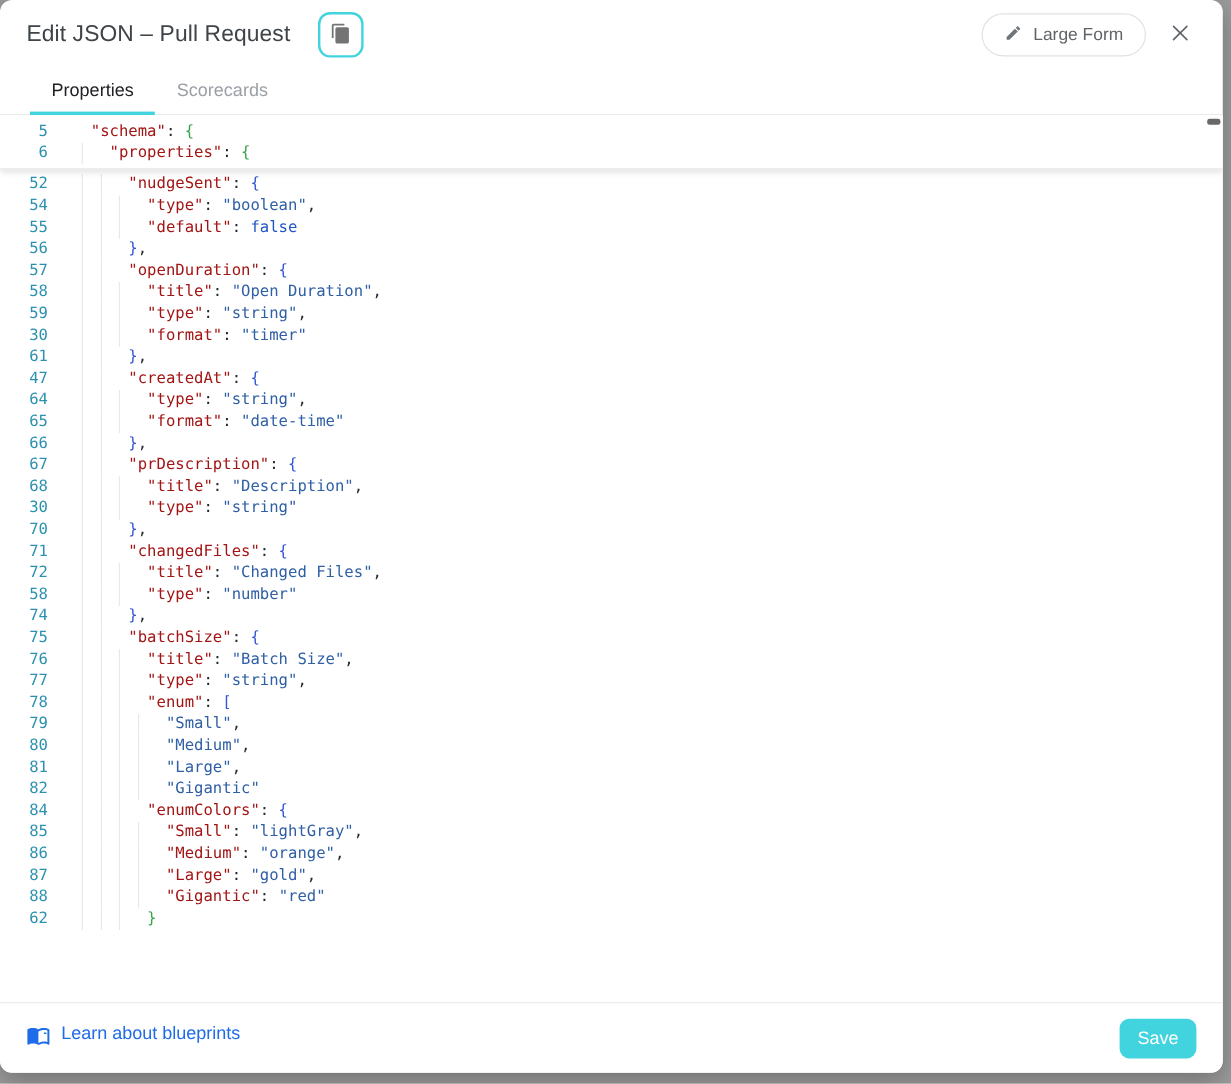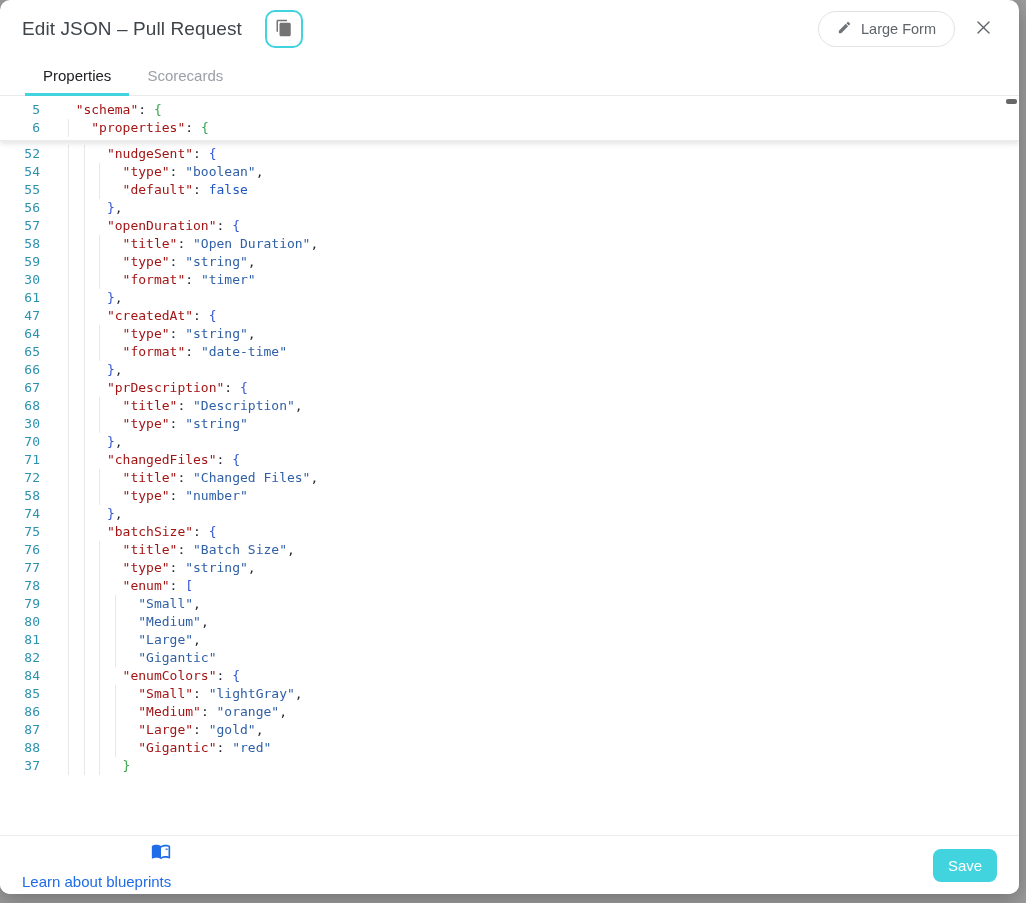--- a/index.html
+++ b/index.html
@@ -91,22 +91,22 @@
     position:absolute; right:2px; top:3px; z-index:3;
     width:11px; height:5px; border-radius:2px; background:#686868;
     cursor:pointer;
   }
   
   .ftr {
     flex:none; height:59px; border-top:1px solid #ececec;
     display:flex; align-items:center; padding:0 22px; background:#fff;
   }
   .learn-link {
-    display:flex; align-items:flex-end; gap:9px;
-    color: var(--link); font-size:15px; text-decoration:none; cursor:pointer;flex-direction:column;
+    display:flex; align-items:flex-start; gap:9px;
+    color: var(--link); font-size:15px; text-decoration:none; cursor:pointer;
   }
   .save-btn {
     margin-left:auto; width:64px; height:33px;
     background: var(--accent); color:#fff; border:none; border-radius:8px;
     font-size:15px; font-family:inherit; cursor:pointer;
   }
 </style>
 </head>
 <body>
 
@@ -178,21 +178,21 @@
         <div class="cm-line"><span class="ln">78</span><span class="code" style="padding-left: 62.6px;"><span class="guide" style="left: 8px;"></span><span class="guide" style="left: 23.65px;"></span><span class="guide" style="left: 39.3px;"></span><span class="tok-key">"enum"</span><span class="tok-pun">: </span><span class="tok-brk">[</span></span></div>
         <div class="cm-line"><span class="ln">79</span><span class="code" style="padding-left: 78.25px;"><span class="guide" style="left: 8px;"></span><span class="guide" style="left: 23.65px;"></span><span class="guide" style="left: 39.3px;"></span><span class="guide" style="left: 54.95px;"></span><span class="tok-str">"Small"</span><span class="tok-pun">,</span></span></div>
         <div class="cm-line"><span class="ln">80</span><span class="code" style="padding-left: 78.25px;"><span class="guide" style="left: 8px;"></span><span class="guide" style="left: 23.65px;"></span><span class="guide" style="left: 39.3px;"></span><span class="guide" style="left: 54.95px;"></span><span class="tok-str">"Medium"</span><span class="tok-pun">,</span></span></div>
         <div class="cm-line"><span class="ln">81</span><span class="code" style="padding-left: 78.25px;"><span class="guide" style="left: 8px;"></span><span class="guide" style="left: 23.65px;"></span><span class="guide" style="left: 39.3px;"></span><span class="guide" style="left: 54.95px;"></span><span class="tok-str">"Large"</span><span class="tok-pun">,</span></span></div>
         <div class="cm-line"><span class="ln">82</span><span class="code" style="padding-left: 78.25px;"><span class="guide" style="left: 8px;"></span><span class="guide" style="left: 23.65px;"></span><span class="guide" style="left: 39.3px;"></span><span class="guide" style="left: 54.95px;"></span><span class="tok-str">"Gigantic"</span></span></div>
         <div class="cm-line"><span class="ln">84</span><span class="code" style="padding-left: 62.6px;"><span class="guide" style="left: 8px;"></span><span class="guide" style="left: 23.65px;"></span><span class="guide" style="left: 39.3px;"></span><span class="tok-key">"enumColors"</span><span class="tok-pun">: </span><span class="tok-brk">{</span></span></div>
         <div class="cm-line"><span class="ln">85</span><span class="code" style="padding-left: 78.25px;"><span class="guide" style="left: 8px;"></span><span class="guide" style="left: 23.65px;"></span><span class="guide" style="left: 39.3px;"></span><span class="guide" style="left: 54.95px;"></span><span class="tok-key">"Small"</span><span class="tok-pun">: </span><span class="tok-str">"lightGray"</span><span class="tok-pun">,</span></span></div>
         <div class="cm-line"><span class="ln">86</span><span class="code" style="padding-left: 78.25px;"><span class="guide" style="left: 8px;"></span><span class="guide" style="left: 23.65px;"></span><span class="guide" style="left: 39.3px;"></span><span class="guide" style="left: 54.95px;"></span><span class="tok-key">"Medium"</span><span class="tok-pun">: </span><span class="tok-str">"orange"</span><span class="tok-pun">,</span></span></div>
         <div class="cm-line"><span class="ln">87</span><span class="code" style="padding-left: 78.25px;"><span class="guide" style="left: 8px;"></span><span class="guide" style="left: 23.65px;"></span><span class="guide" style="left: 39.3px;"></span><span class="guide" style="left: 54.95px;"></span><span class="tok-key">"Large"</span><span class="tok-pun">: </span><span class="tok-str">"gold"</span><span class="tok-pun">,</span></span></div>
         <div class="cm-line"><span class="ln">88</span><span class="code" style="padding-left: 78.25px;"><span class="guide" style="left: 8px;"></span><span class="guide" style="left: 23.65px;"></span><span class="guide" style="left: 39.3px;"></span><span class="guide" style="left: 54.95px;"></span><span class="tok-key">"Gigantic"</span><span class="tok-pun">: </span><span class="tok-str">"red"</span></span></div>
-        <div class="cm-line"><span class="ln">37</span><span class="code" style="padding-left: 62.6px;"><span class="guide" style="left: 8px;"></span><span class="guide" style="left: 23.65px;"></span><span class="guide" style="left: 39.3px;"></span><span class="tok-brk2">}</span></span></div>
+        <div class="cm-line"><span class="ln">62</span><span class="code" style="padding-left: 62.6px;"><span class="guide" style="left: 8px;"></span><span class="guide" style="left: 23.65px;"></span><span class="guide" style="left: 39.3px;"></span><span class="tok-brk2">}</span></span></div>
       </div>
     <div class="scroll-thumb"></div>
   </div>
 
   <div class="ftr">
     <a class="learn-link">
       <span>
         <svg width="20" height="20" viewBox="0 0 24 24">
           <path d="M21 5c-1.11-.35-2.33-.5-3.5-.5-1.95 0-4.05.4-5.5 1.5-1.45-1.1-3.55-1.5-5.5-1.5S2.45 4.9 1 6v14.65c0 .25.25.5.5.5.1 0 .15-.05.25-.05C3.1 20.45 5.05 20 6.5 20c1.95 0 4.05.4 5.5 1.5 1.35-.85 3.8-1.5 5.5-1.5 1.65 0 3.35.3 4.75 1.05.1.05.15.05.25.05.25 0 .5-.25.5-.5V6c-.6-.45-1.25-.75-2-1zm0 13.5c-1.1-.35-2.3-.5-3.5-.5-1.7 0-4.15.65-5.5 1.5V8c1.35-.85 3.8-1.5 5.5-1.5 1.2 0 2.4.15 3.5.5v11.5z" fill="#1f6ce8"></path>
           <path d="M17.5 10.5c.88 0 1.73.09 2.5.26V9.24c-.79-.15-1.64-.24-2.5-.24z" fill="#1f6ce8"></path>

